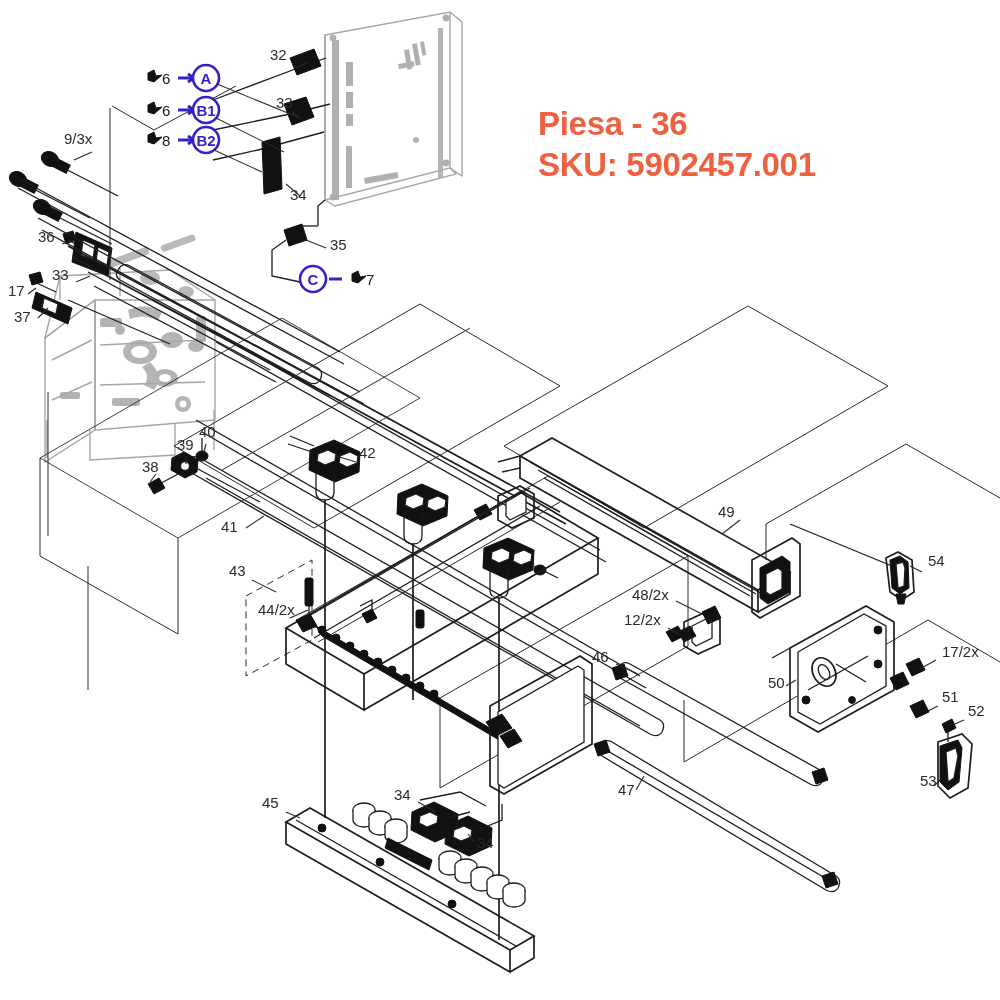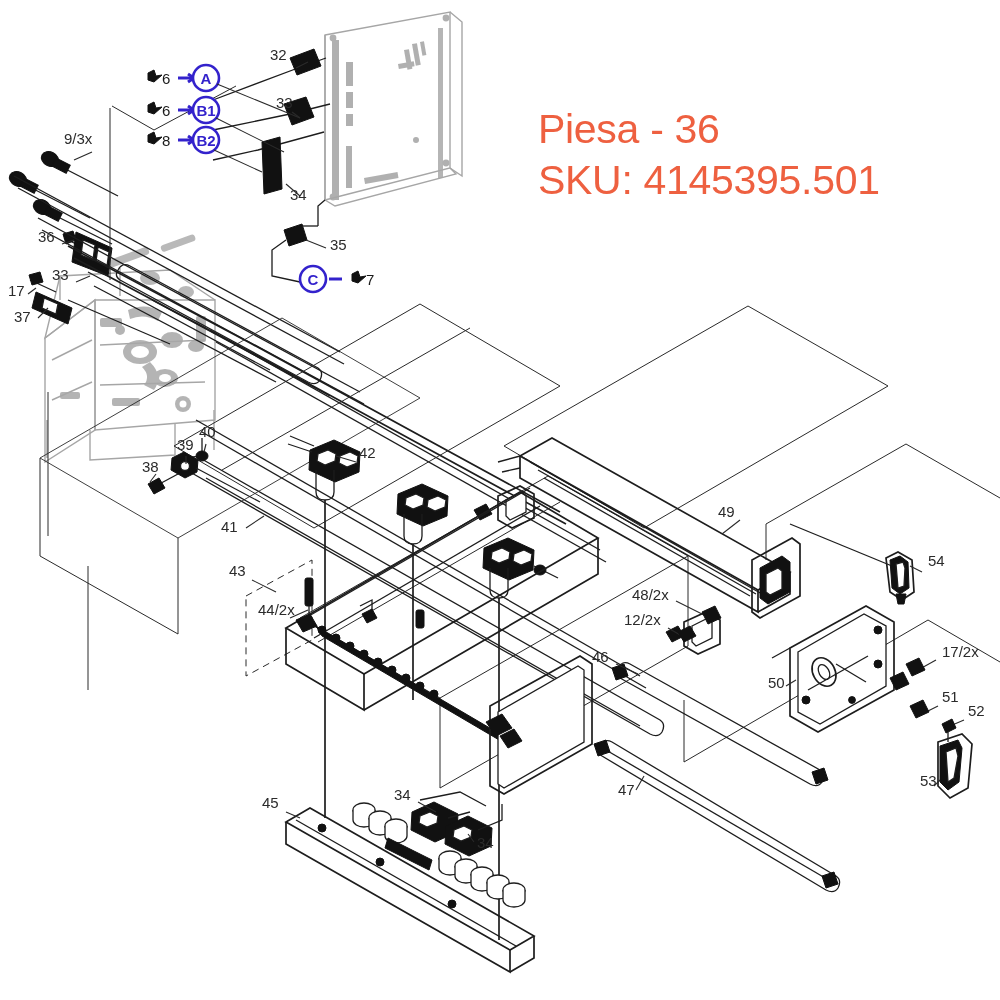--- a/index.html
+++ b/index.html
@@ -4,21 +4,21 @@
 <style>
   html,body{margin:0;padding:0;background:#ffffff;}
   body{width:1000px;height:1000px;overflow:hidden;
        font-family:"Liberation Sans",sans-serif;}
   #stage{position:relative;width:1000px;height:1000px;background:#fff;}
   #stage svg{position:absolute;left:0;top:0;}
   .callout-num{font-family:"Liberation Sans",sans-serif;font-size:15px;fill:#2b2b2b;}
   .cal-letter{font-family:"Liberation Sans",sans-serif;font-size:15px;font-weight:bold;fill:#3322cc;}
   .qty{font-family:"Liberation Sans",sans-serif;font-size:15px;fill:#1a1a1a;}
   #title-block{position:absolute;left:538px;top:104px;line-height:1.24;}
-  #title-block div{font-weight:normal;font-size:41px;letter-spacing:-0.3px;white-space:nowrap;}
+  #title-block div{font-weight:bold;font-size:33px;letter-spacing:-0.3px;white-space:nowrap;}
   .ghost{stroke:#a6a6a6;fill:none;stroke-width:1.4;}
   .ghostf{fill:#a8a8a8;stroke:none;}
   .ln{stroke:#1d1d1d;fill:none;stroke-width:1.3;}
   .ln2{stroke:#1d1d1d;fill:none;stroke-width:1.7;}
   .thin{stroke:#2a2a2a;fill:none;stroke-width:1;}
   .blk{fill:#111;stroke:#111;stroke-width:1;}
   .wht{fill:#ffffff;stroke:#1d1d1d;stroke-width:1.3;}
   .dash{stroke:#2a2a2a;fill:none;stroke-width:1;stroke-dasharray:7 5;}
   .leader{stroke:#2a2a2a;fill:none;stroke-width:1.1;}
   .calcirc{fill:#ffffff;stroke:#3322cc;stroke-width:2.6;}
@@ -528,16 +528,16 @@
       <text class="callout-num" x="968" y="716">52</text>
       <text class="callout-num" x="920" y="786">53</text>
       <text class="callout-num" x="928" y="566">54</text>
       <text class="callout-num" x="942" y="657">17/2x</text>
     </g>
 
   </svg>
 
   <div id="title-block" style="color: rgb(238, 96, 64);">
     <div>Piesa - 36</div>
-    <div>SKU: 4145395.501</div>
+    <div>SKU: 5902457.001</div>
   </div>
 
 </div>
 
 </body></html>

